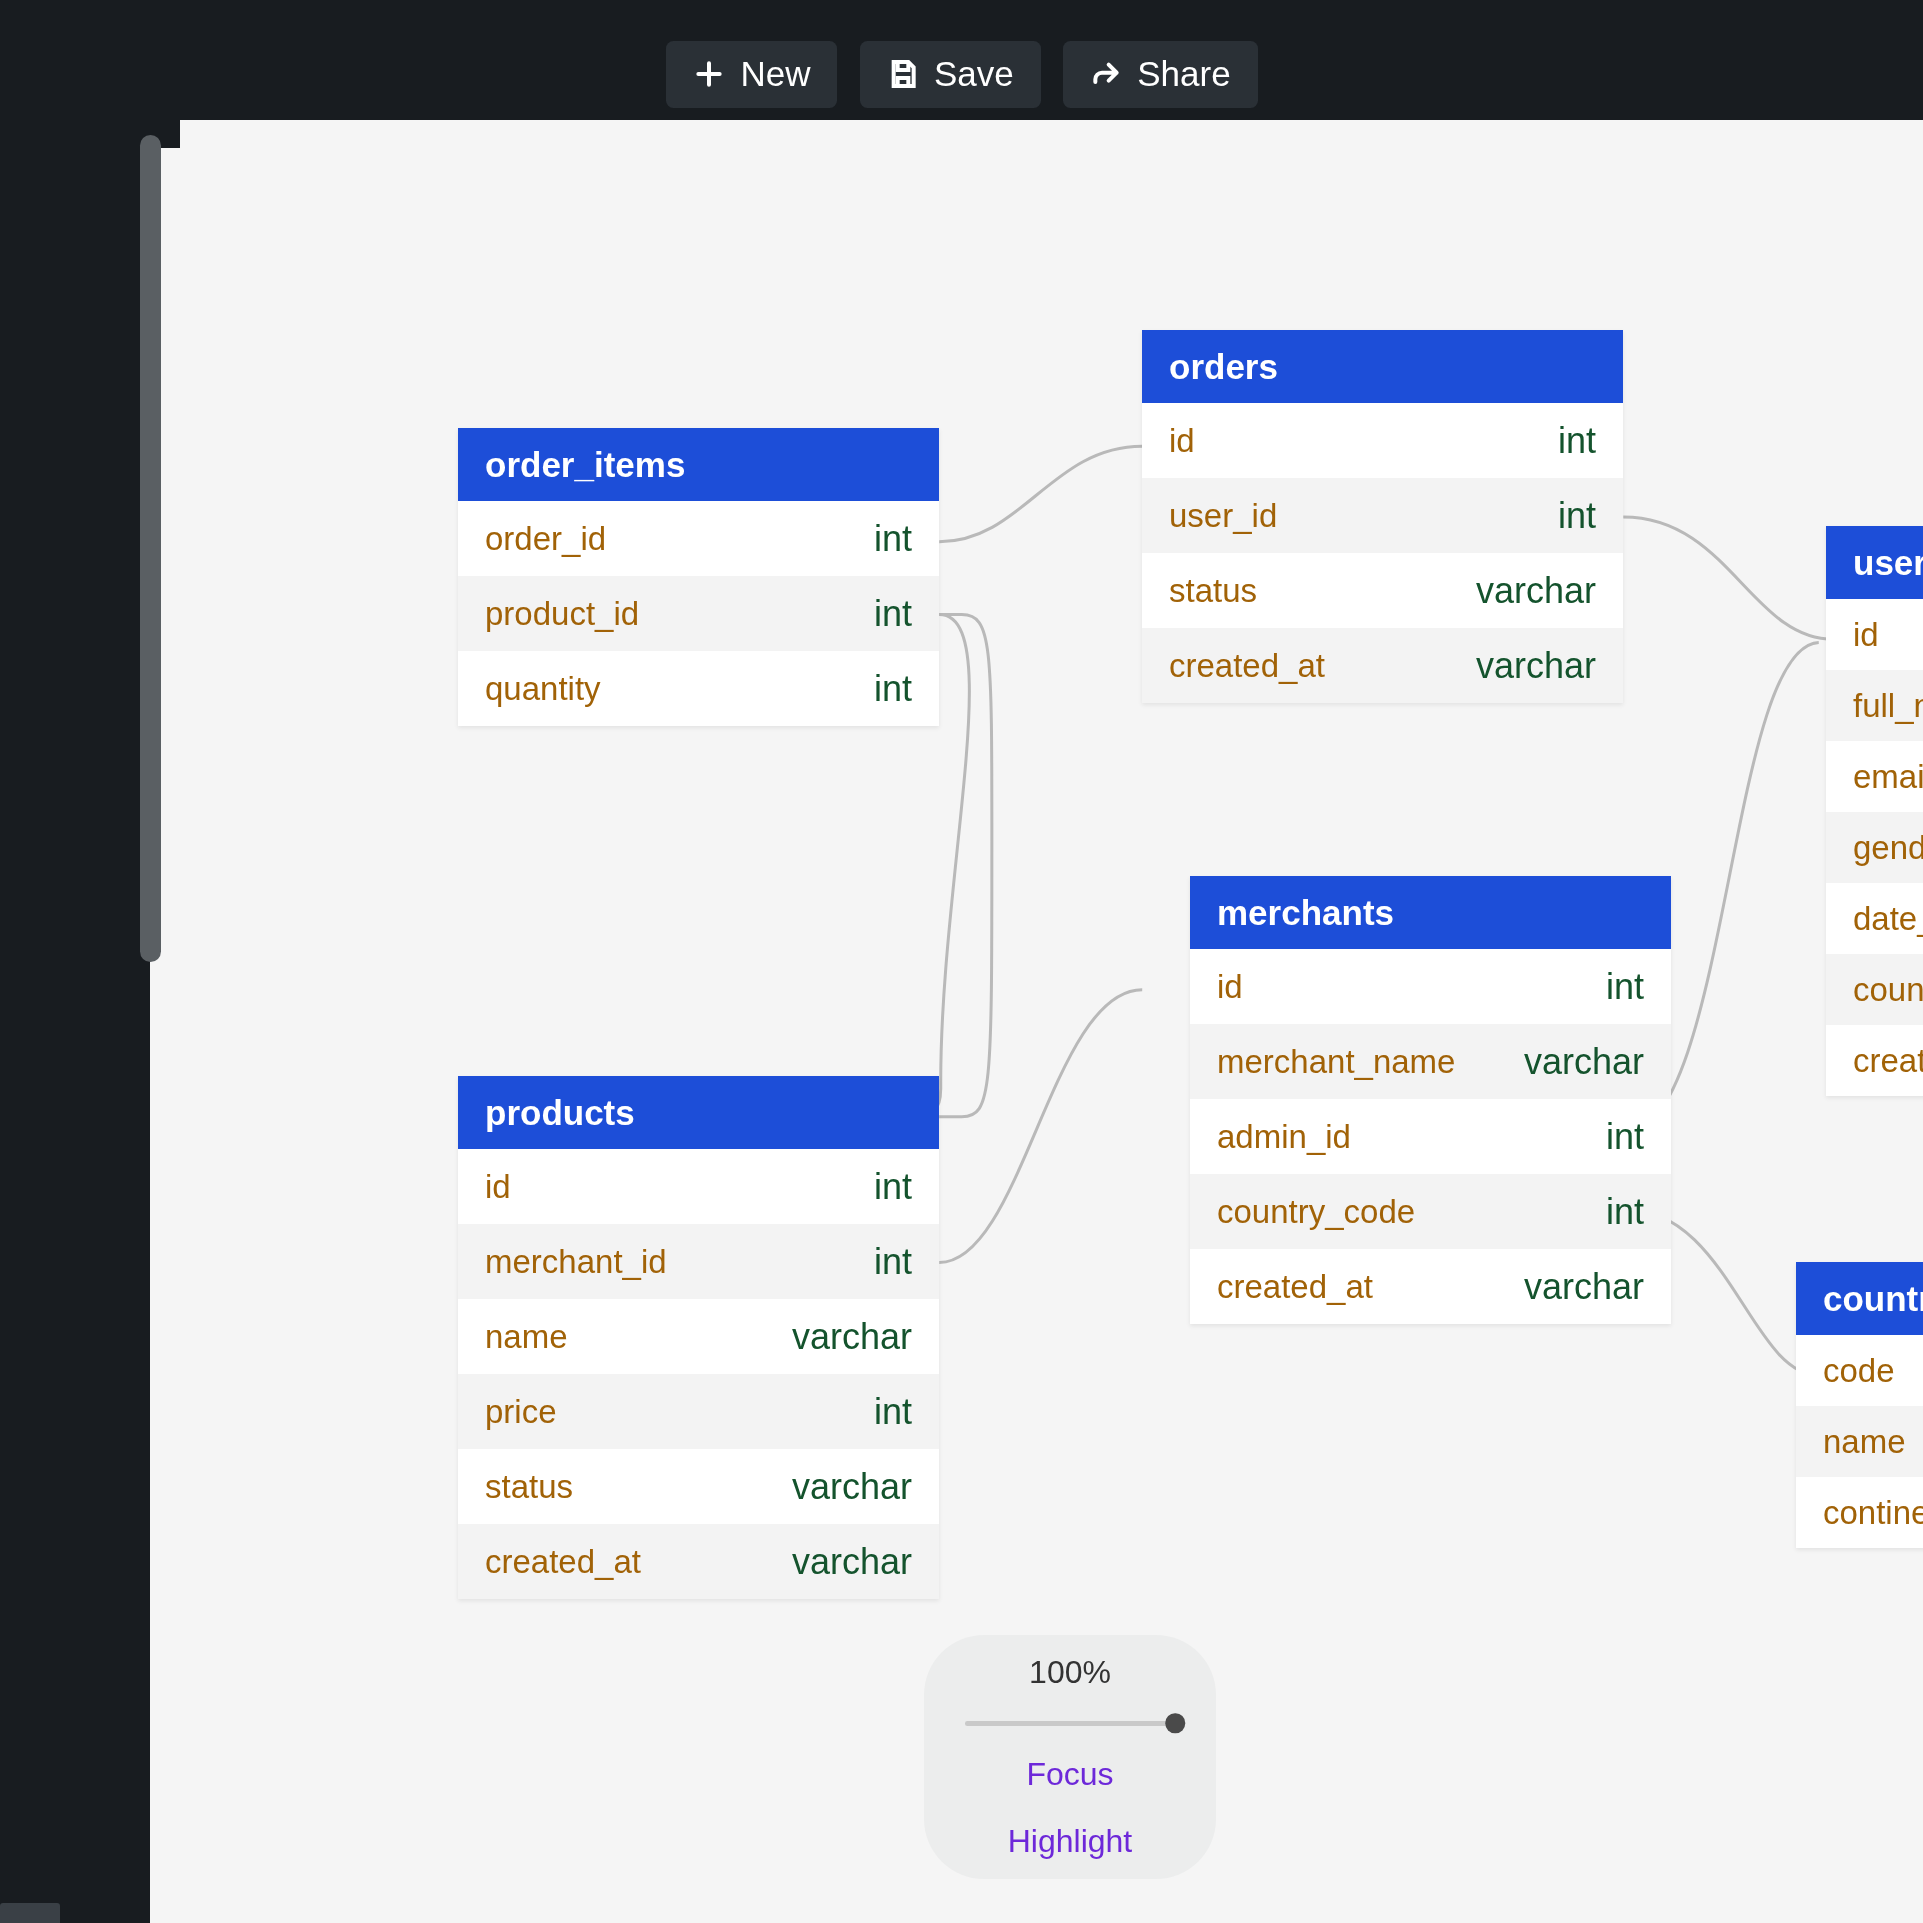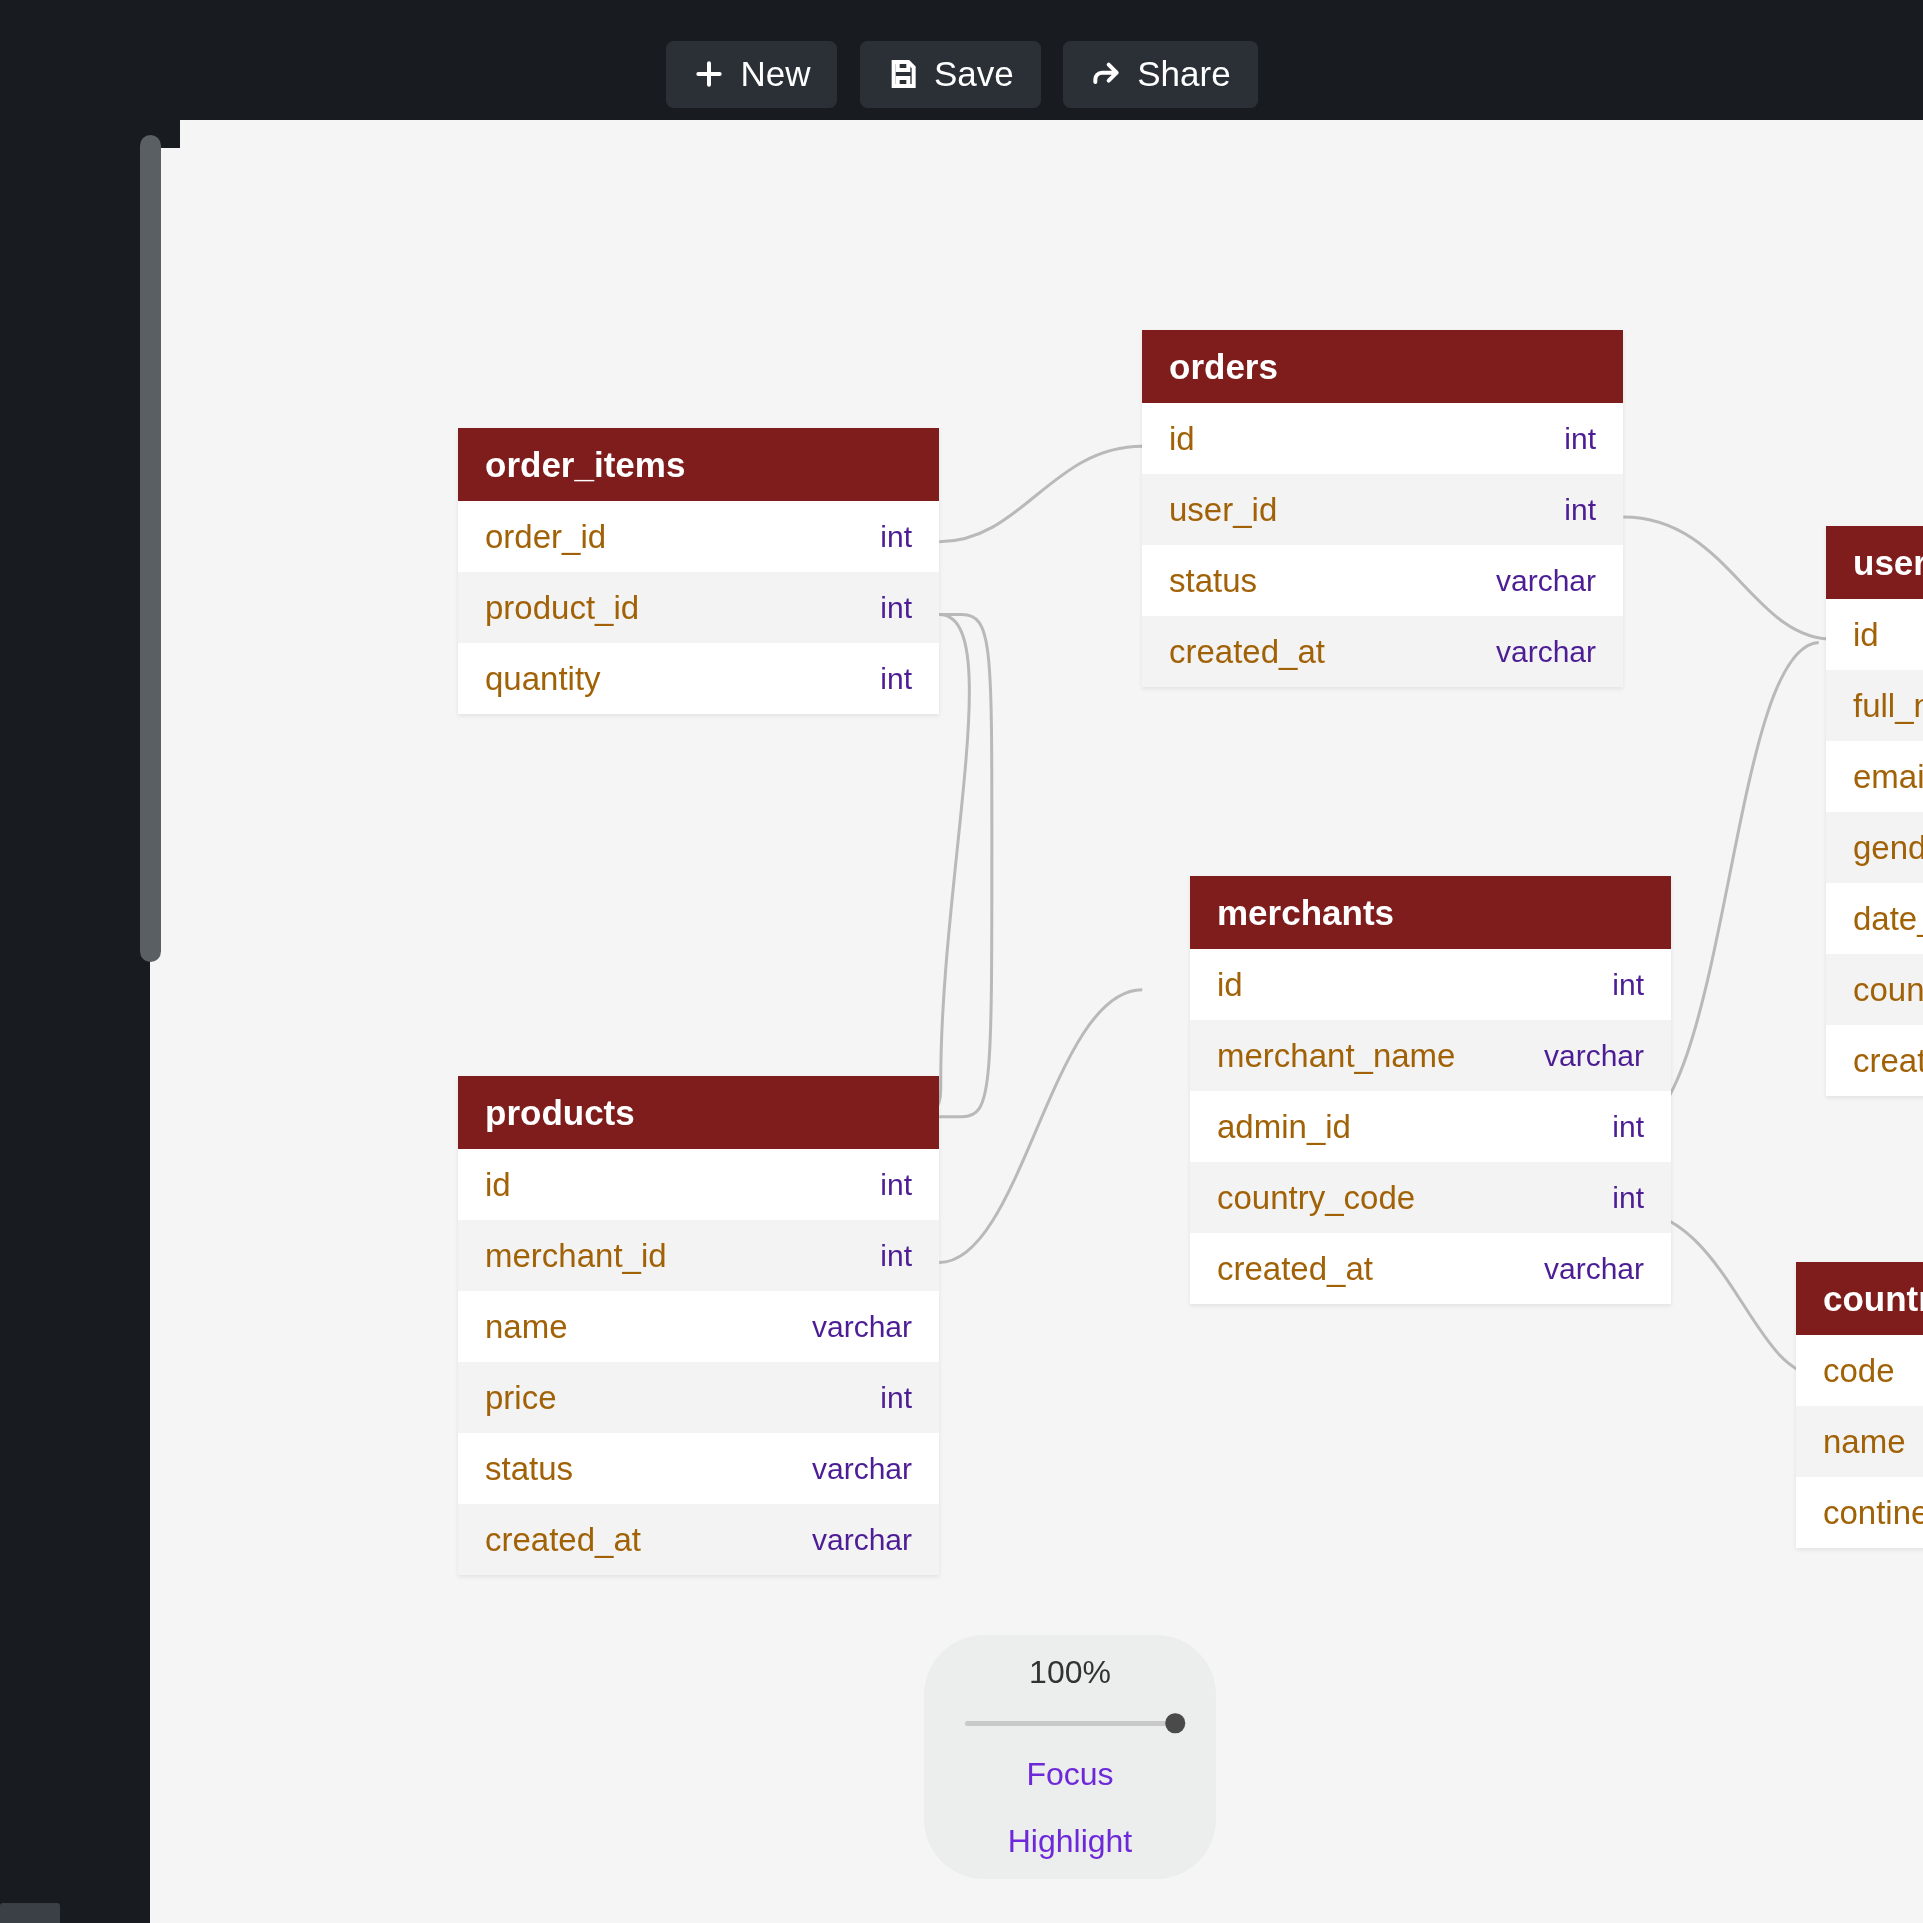--- a/index.html
+++ b/index.html
@@ -34,27 +34,27 @@
   .canvas { position: absolute; top: 120px; left: 180px; right: 0; bottom: 0; background: #f5f5f5; }
   svg.wires { position: absolute; top: 0; left: 0; width: 100%; height: 100%; pointer-events: none; }
   svg.wires path { fill: none; stroke: #b9b9b9; stroke-width: 4; }
 
   
   .table {
     position: absolute; width: 481px; background: #fff;
     box-shadow: 0 1.5px 4.5px rgba(0,0,0,0.08);
   }
   .table-header {
-    background: #7f1d1d; color: #fff; font-weight: 700; font-size: 35px;
+    background: #1d4ed8; color: #fff; font-weight: 700; font-size: 35px;
     padding: 16.5px 27px;
   }
   .row { display: flex; justify-content: space-between; align-items: center; padding: 16.5px 27px; font-size: 33px; }
   .row:nth-child(odd) { background: #f3f3f3; }
   .row .col { color: #a16207; }
-  .row .type { color: #4c1d95; font-size: 30px; }
+  .row .type { color: #14532d; font-size: 36px; }
 
   
   .zoombar {
     position: absolute; bottom: 45px; left: 50%; transform: translateX(-128px);
     display: flex; align-items: center; gap: 30px;
     background: #eceded; border-radius: 60px; padding: 19.5px 41px;
     font-size: 32px; color: #333; flex-direction: column;
   }
   .slider { position: relative; width: 210px; height: 4.5px; background: #c9c9c9; border-radius: 2.3px; }
   .slider .thumb { position: absolute; top: 50%; transform: translate(-50%,-50%); width: 19.5px; height: 19.5px; background: #4a4a4a; border-radius: 50%; }

